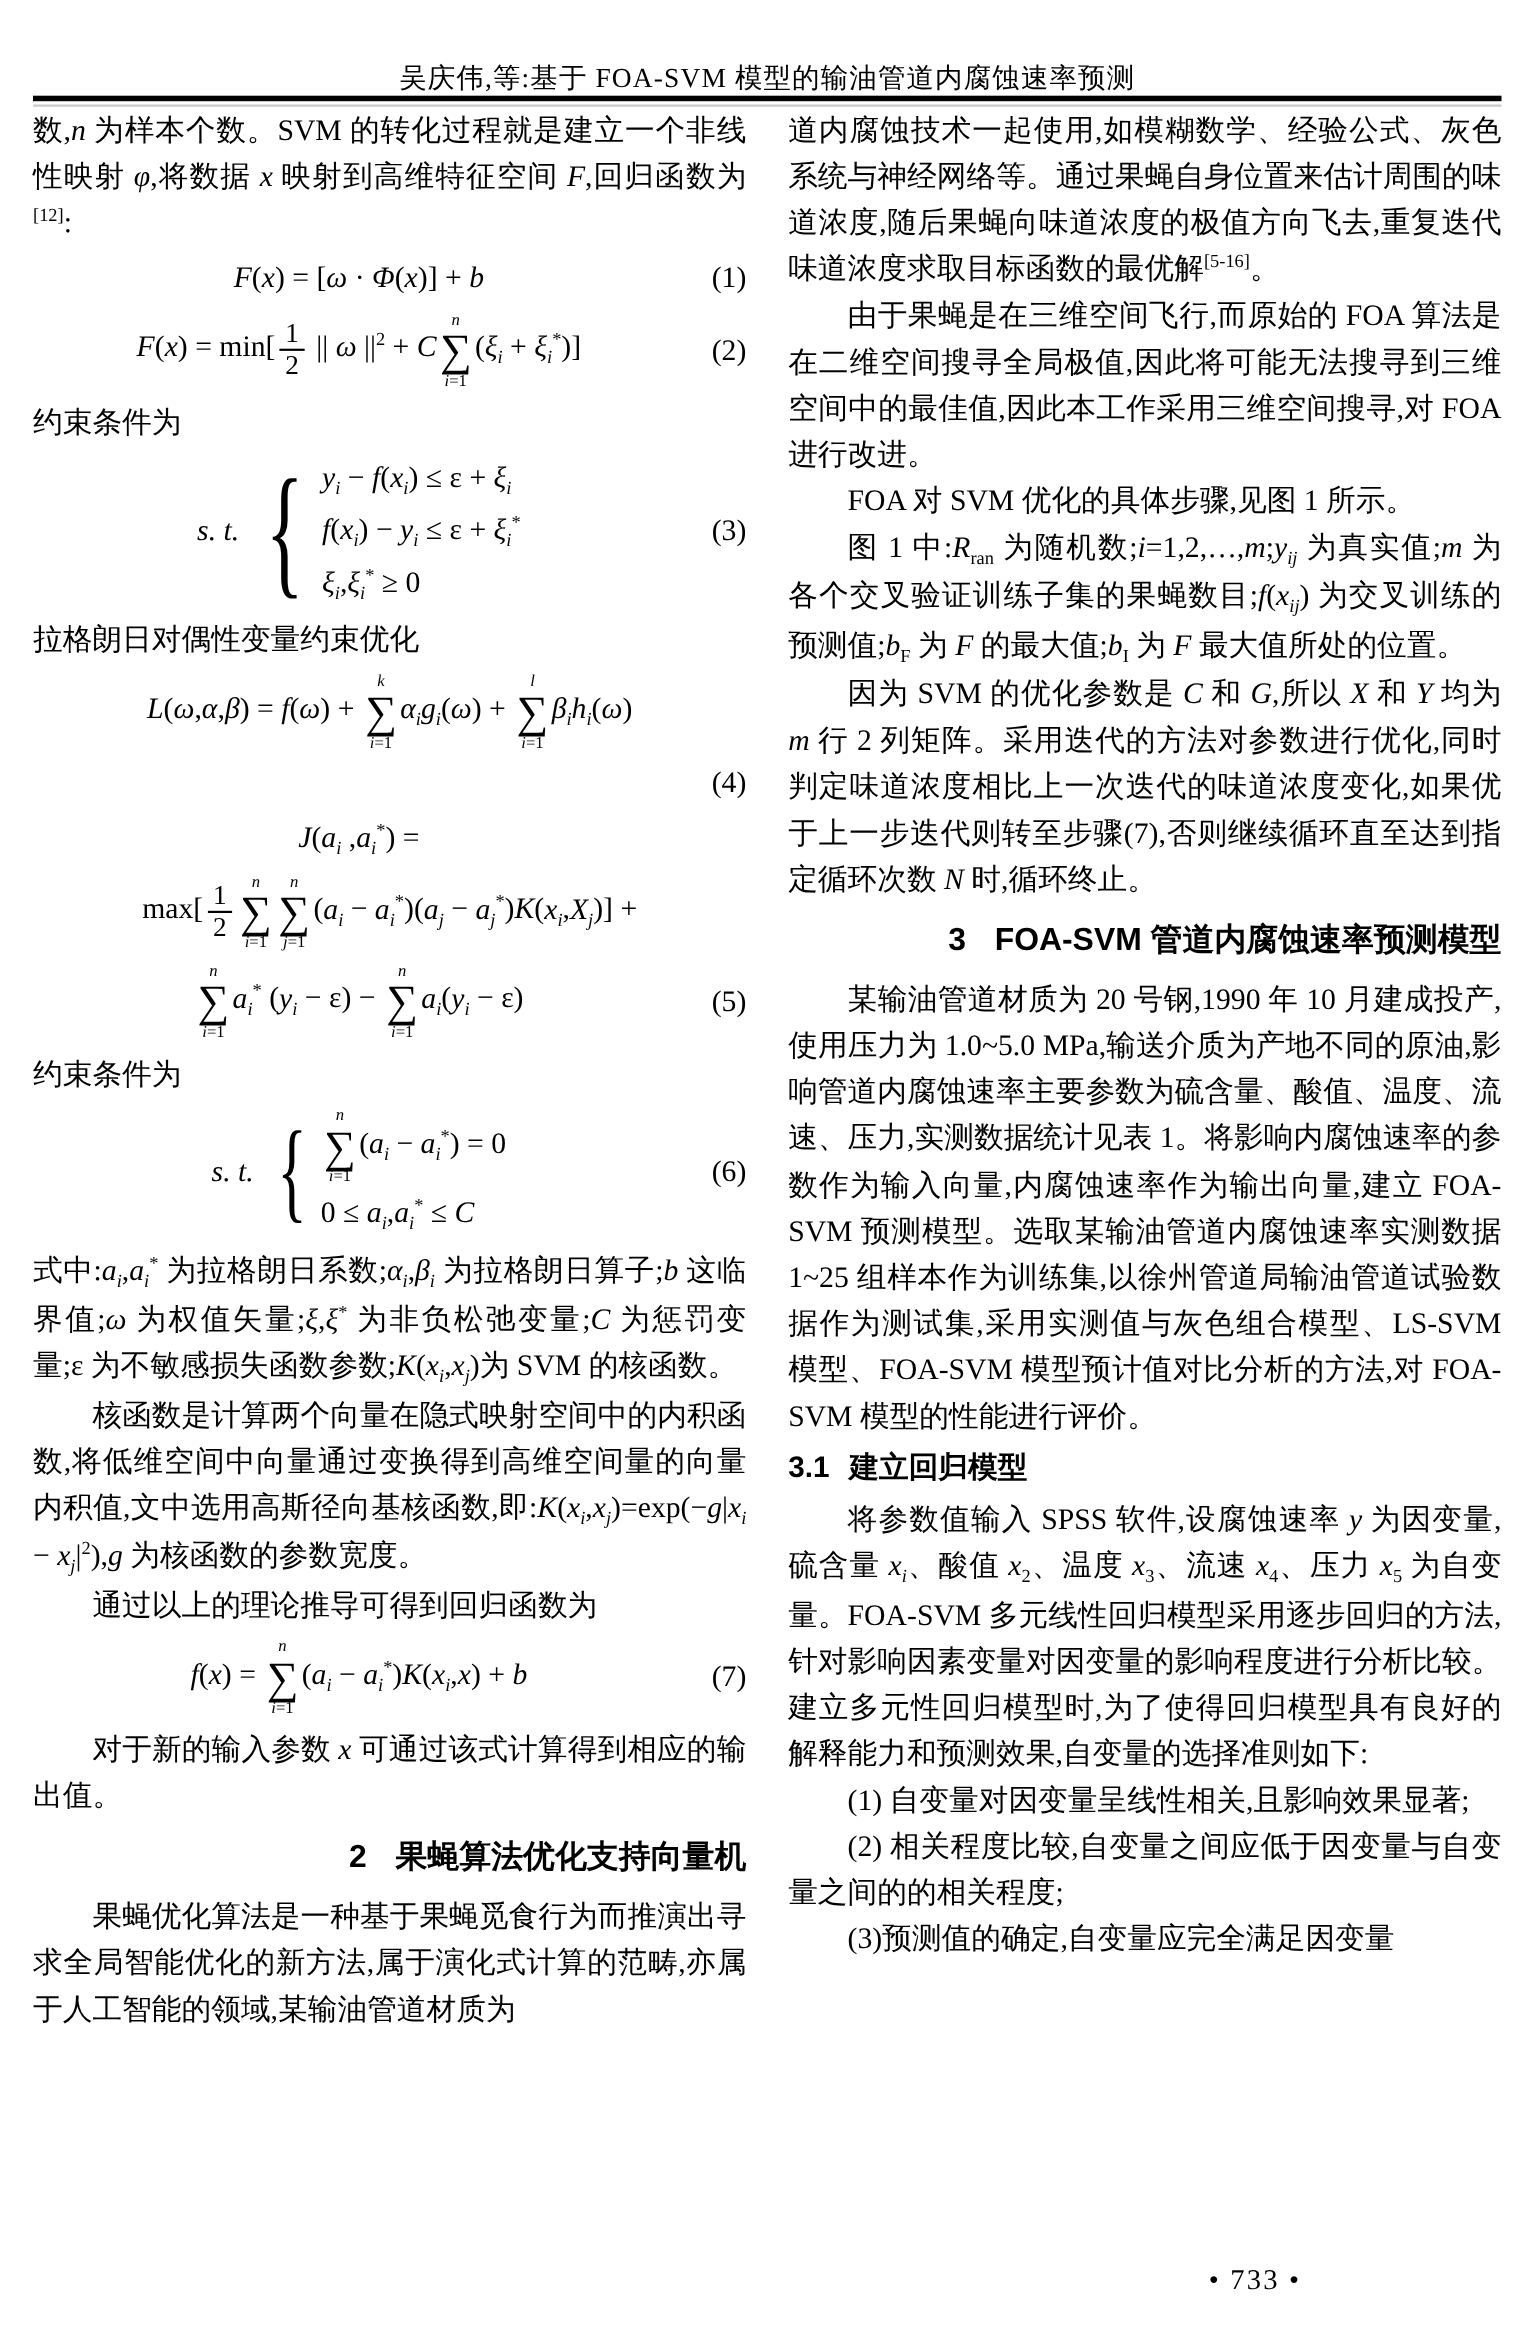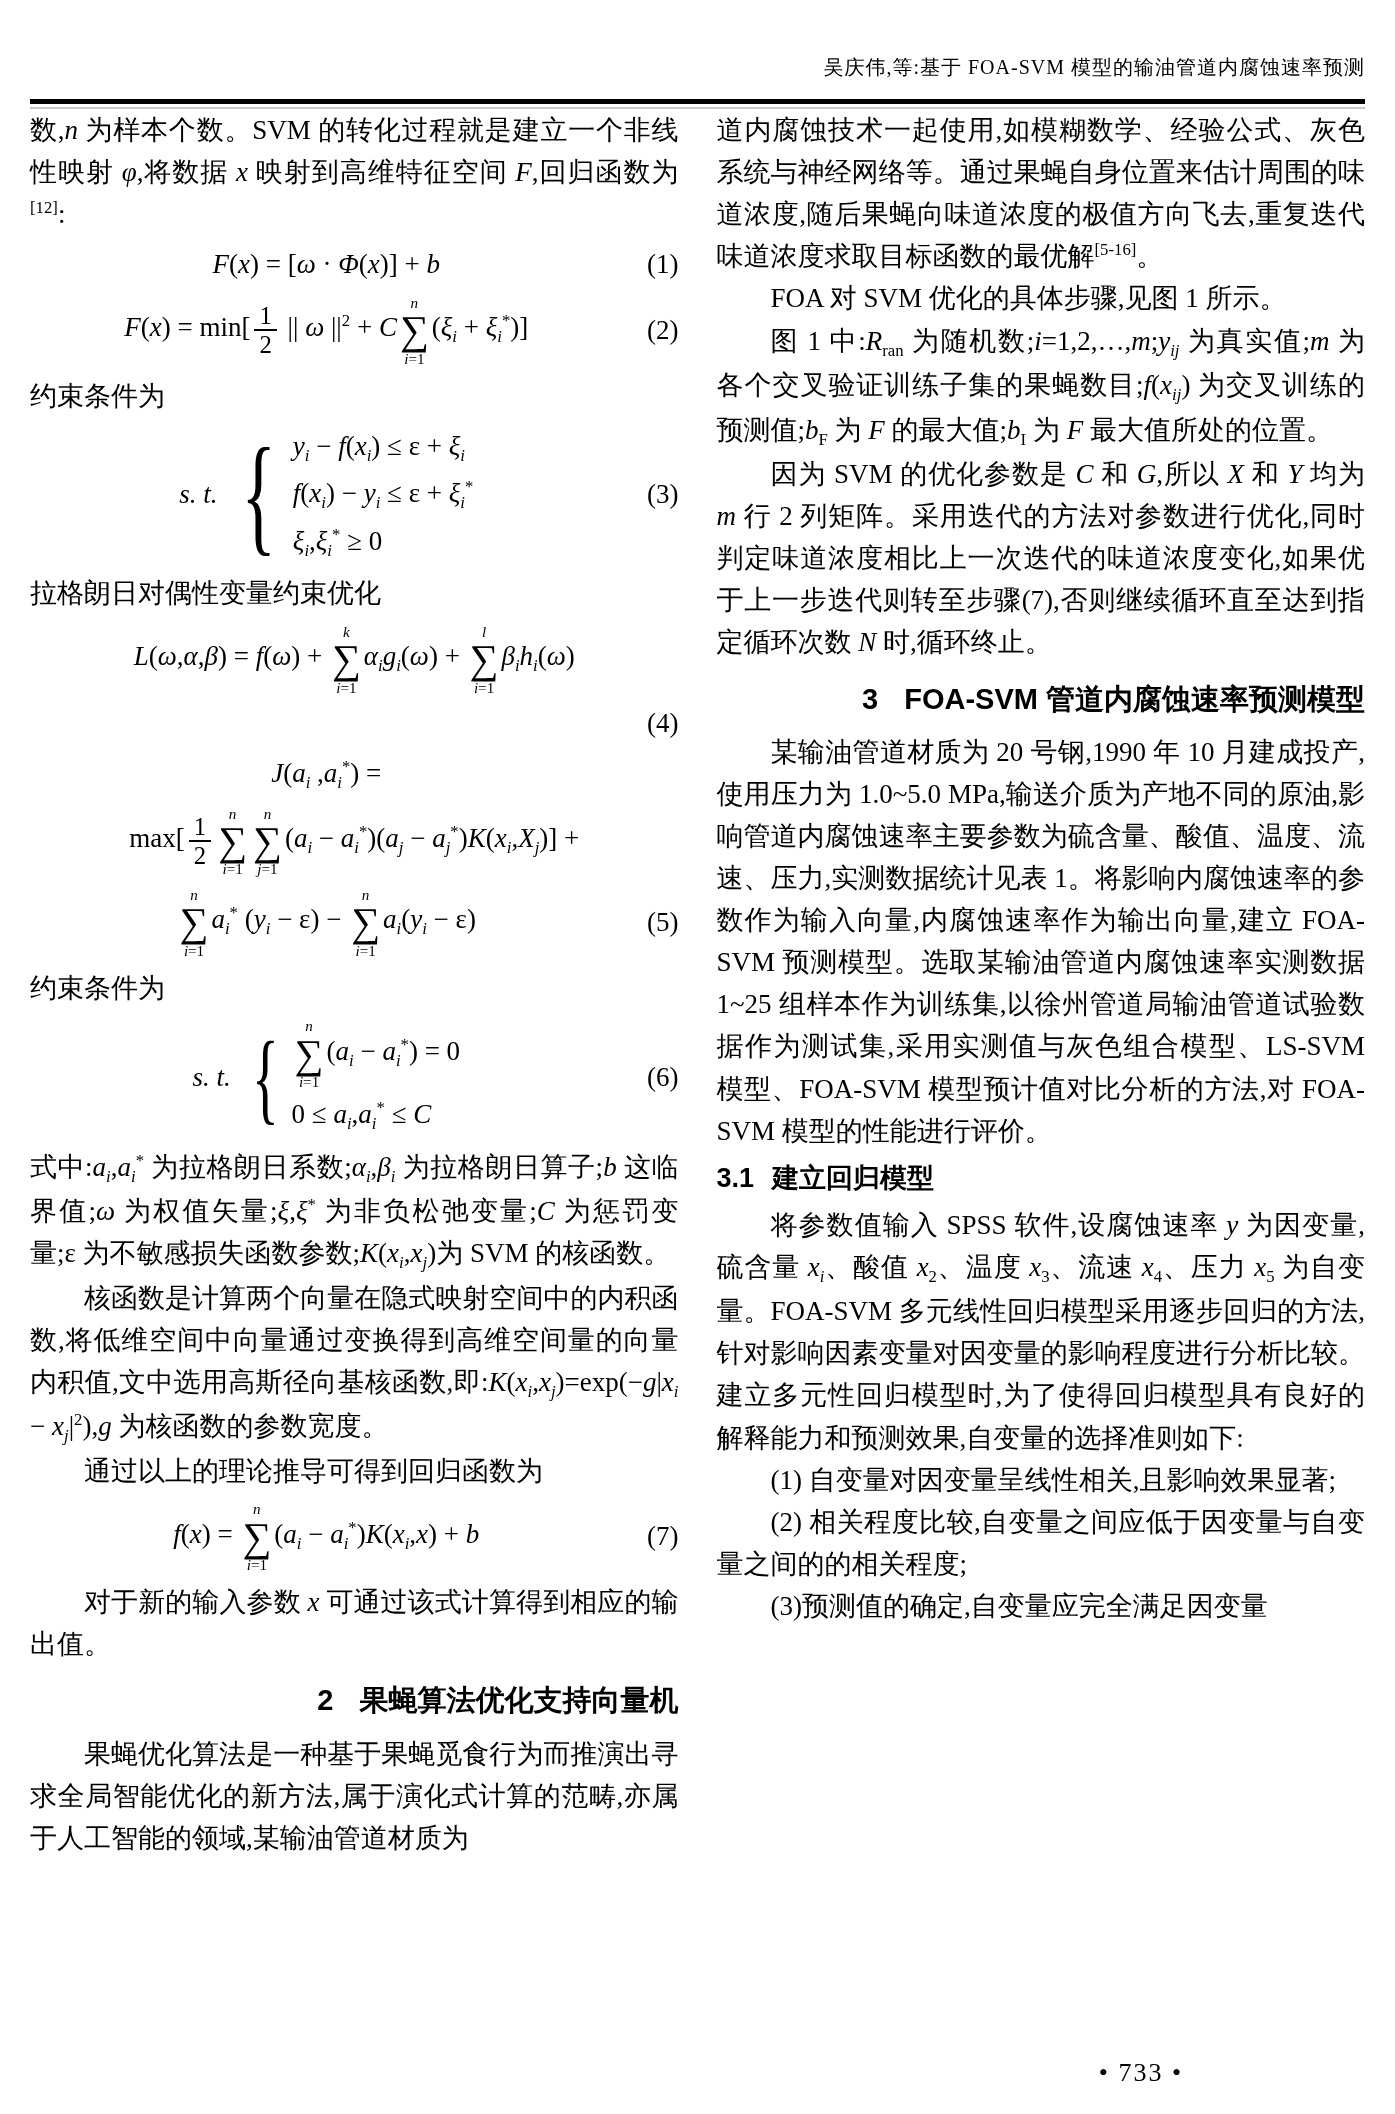--- a/index.html
+++ b/index.html
@@ -2,21 +2,21 @@
 <html><head>
 <meta charset="utf-8">
 <style>
   html,body{margin:0;padding:0;}
   body{
     width:1395px;height:2114px;overflow:hidden;position:relative;
     background:#ffffff;color:#000;
     font-family:"Liberation Serif","DejaVu Serif",serif;
   }
   .page{padding:54px 30px 0 30px;}
-  .head{text-align:right;font-size:20px;letter-spacing:1px;margin-bottom:18px;}
+  .head{text-align:center;font-size:25px;letter-spacing:1px;}
   .rule{height:5px;background:#000;}
   .rule2{height:2px;background:#c9c9c9;margin-top:3px;}
   .columns{display:flex;gap:38px;}
   .col{flex:1;min-width:0;font-size:27px;line-height:1.56;text-align:justify;}
   .para{margin:0;}
   .ind{text-indent:2em;}
   i{font-style:italic;}
   sub{font-size:0.62em;}
   sup{font-size:0.62em;}
   
@@ -179,20 +179,21 @@
 
       <h2 class="sec">
         <span class="num">2</span><span>果蝇算法优化支持向量机</span>
       </h2>
 
       <p class="para ind">果蝇优化算法是一种基于果蝇觅食行为而推演出寻求全局智能优化的新方法,属于演化式计算的范畴,亦属于人工智能的领域,某输油管道材质为</p>
     </div>
 
     <div class="col">
       <p class="para">道内腐蚀技术一起使用,如模糊数学、经验公式、灰色系统与神经网络等。通过果蝇自身位置来估计周围的味道浓度,随后果蝇向味道浓度的极值方向飞去,重复迭代味道浓度求取目标函数的最优解<sup>[5-16]</sup>。</p>
+      <p class="para ind">由于果蝇是在三维空间飞行,而原始的 FOA 算法是在二维空间搜寻全局极值,因此将可能无法搜寻到三维空间中的最佳值,因此本工作采用三维空间搜寻,对 FOA 进行改进。</p>
       <p class="para ind">FOA 对 SVM 优化的具体步骤,见图 1 所示。</p>
       <p class="para ind">图 1 中:<i>R</i><sub>ran</sub> 为随机数;<i>i</i>=1,2,…,<i>m</i>;<i>y<sub>ij</sub></i> 为真实值;<i>m</i> 为各个交叉验证训练子集的果蝇数目;<i>f</i>(<i>x<sub>ij</sub></i>) 为交叉训练的预测值;<i>b</i><sub>F</sub> 为 <i>F</i> 的最大值;<i>b</i><sub>I</sub> 为 <i>F</i> 最大值所处的位置。</p>
       <p class="para ind">因为 SVM 的优化参数是 <i>C</i> 和 <i>G</i>,所以 <i>X</i> 和 <i>Y</i> 均为 <i>m</i> 行 2 列矩阵。采用迭代的方法对参数进行优化,同时判定味道浓度相比上一次迭代的味道浓度变化,如果优于上一步迭代则转至步骤(7),否则继续循环直至达到指定循环次数 <i>N</i> 时,循环终止。</p>
 
       <h2 class="sec">
         <span class="num">3</span><span>FOA-SVM 管道内腐蚀速率预测模型</span>
       </h2>
 
       <p class="para ind">某输油管道材质为 20 号钢,1990 年 10 月建成投产,使用压力为 1.0~5.0 MPa,输送介质为产地不同的原油,影响管道内腐蚀速率主要参数为硫含量、酸值、温度、流速、压力,实测数据统计见表 1。将影响内腐蚀速率的参数作为输入向量,内腐蚀速率作为输出向量,建立 FOA-SVM 预测模型。选取某输油管道内腐蚀速率实测数据 1~25 组样本作为训练集,以徐州管道局输油管道试验数据作为测试集,采用实测值与灰色组合模型、LS-SVM 模型、FOA-SVM 模型预计值对比分析的方法,对 FOA-SVM 模型的性能进行评价。</p>
 

